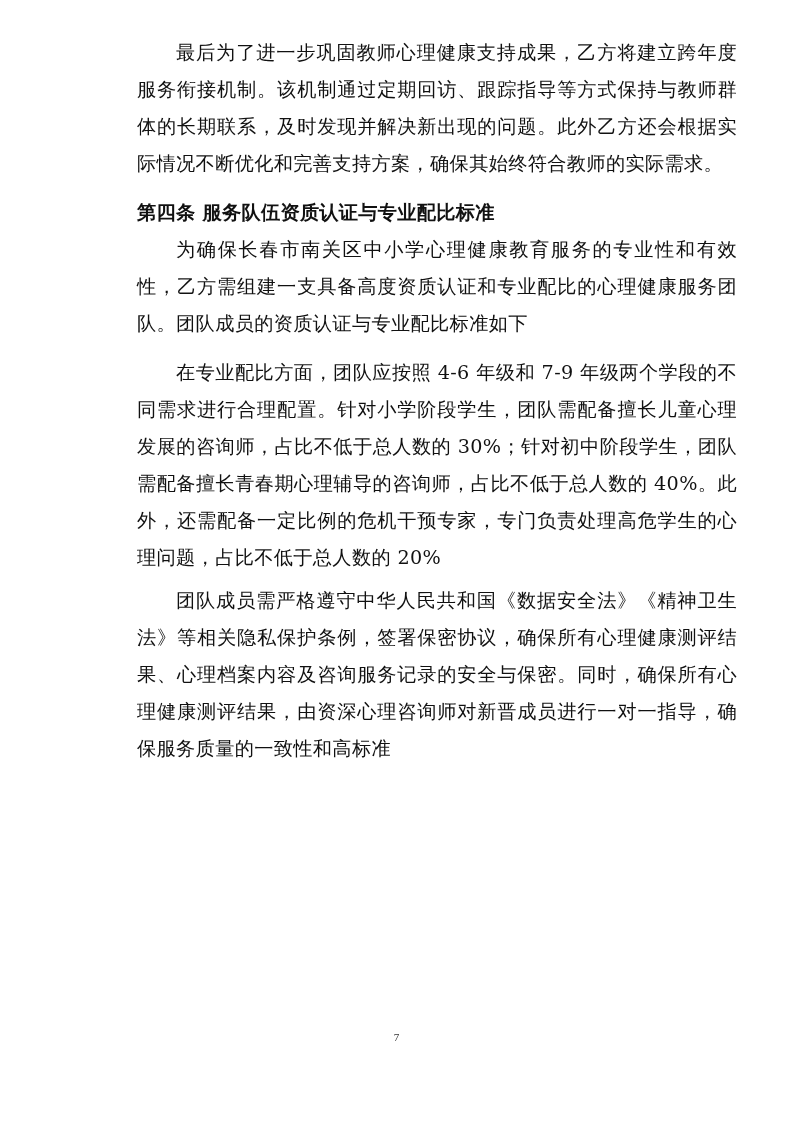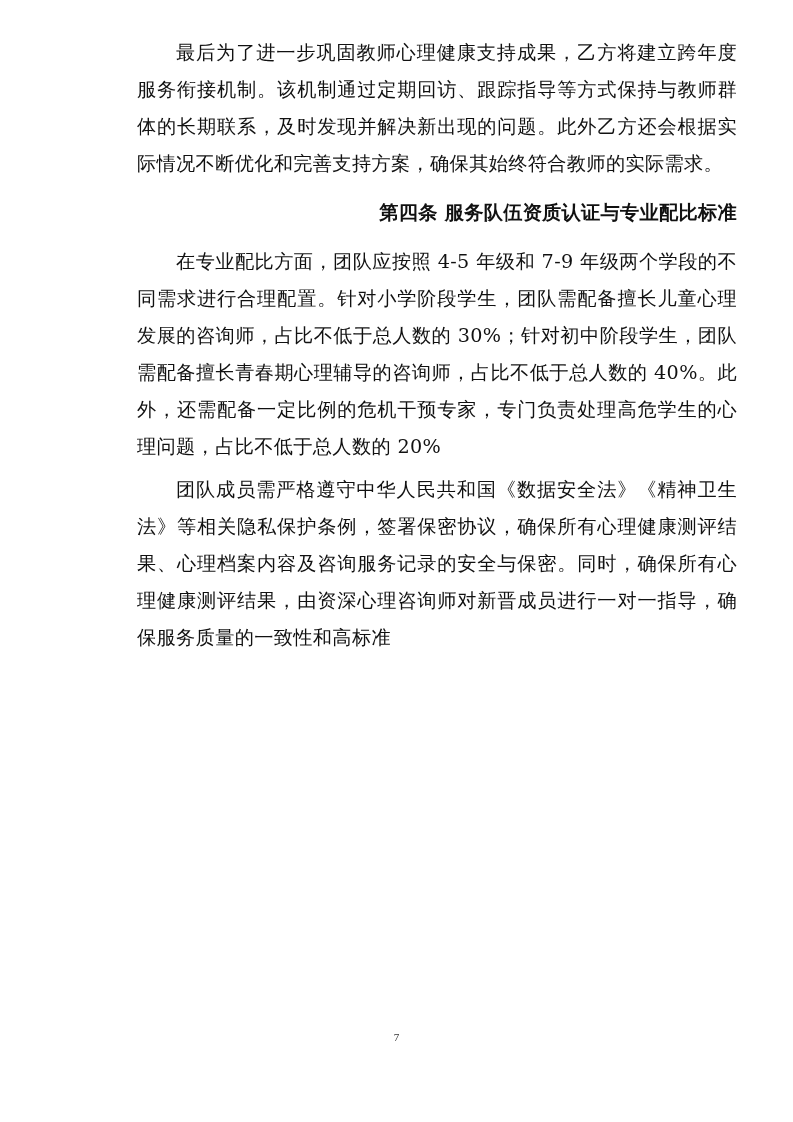--- a/index.html
+++ b/index.html
@@ -3,32 +3,33 @@
 <meta charset="utf-8">
 <style>
   html, body { margin: 0; padding: 0; background: #ffffff; }
   body { width: 793px; height: 1122px; position: relative; overflow: hidden;
          font-family: "DejaVu Serif", "Liberation Serif", serif; color: #111; }
   .page { position: absolute; left: 93px; top: 34px; width: 600px; margin-left: 44px; }
   .para { margin: 0; font-size: 19.2px; line-height: 37px; letter-spacing: 0.35px;
           text-align: justify; text-align-last: left; }
   .indent { text-indent: 39px; }
   .heading { margin: 6px 0 0 0; font-size: 19.2px; line-height: 37px;
-             font-family: "DejaVu Sans", "Liberation Sans", sans-serif; letter-spacing: 0.3px; text-align: right; }
+             font-family: "DejaVu Sans", "Liberation Sans", sans-serif; letter-spacing: 0.3px; }
   .gap { height: 6px; }
   .pagenum { position: absolute; left: 0; width: 793px; top: 1031px; text-align: center;
              font-size: 11px; color: #333; font-family: "Liberation Serif", serif; }
 </style>
 </head>
 <body>
 
 <div class="page">
   <p class="para indent">最后为了进一步巩固教师心理健康支持成果，乙方将建立跨年度服务衔接机制。该机制通过定期回访、跟踪指导等方式保持与教师群体的长期联系，及时发现并解决新出现的问题。此外乙方还会根据实际情况不断优化和完善支持方案，确保其始终符合教师的实际需求。</p>
   <div class="gap"></div>
   <h2 class="heading">第四条  服务队伍资质认证与专业配比标准</h2>
+  <p class="para indent">为确保长春市南关区中小学心理健康教育服务的专业性和有效性，乙方需组建一支具备高度资质认证和专业配比的心理健康服务团队。团队成员的资质认证与专业配比标准如下</p>
   <div class="gap"></div>
   <div class="gap"></div>
-  <p class="para indent">在专业配比方面，团队应按照 4-5 年级和 7-9 年级两个学段的不同需求进行合理配置。针对小学阶段学生，团队需配备擅长儿童心理发展的咨询师，占比不低于总人数的 30%；针对初中阶段学生，团队需配备擅长青春期心理辅导的咨询师，占比不低于总人数的 40%。此外，还需配备一定比例的危机干预专家，专门负责处理高危学生的心理问题，占比不低于总人数的 20%</p>
+  <p class="para indent">在专业配比方面，团队应按照 4-6 年级和 7-9 年级两个学段的不同需求进行合理配置。针对小学阶段学生，团队需配备擅长儿童心理发展的咨询师，占比不低于总人数的 30%；针对初中阶段学生，团队需配备擅长青春期心理辅导的咨询师，占比不低于总人数的 40%。此外，还需配备一定比例的危机干预专家，专门负责处理高危学生的心理问题，占比不低于总人数的 20%</p>
   <div class="gap"></div>
   <p class="para indent">团队成员需严格遵守中华人民共和国《数据安全法》《精神卫生法》等相关隐私保护条例，签署保密协议，确保所有心理健康测评结果、心理档案内容及咨询服务记录的安全与保密。同时，确保所有心理健康测评结果，由资深心理咨询师对新晋成员进行一对一指导，确保服务质量的一致性和高标准</p>
 </div>
 
 <div class="pagenum">7</div>
 
 </body></html>

